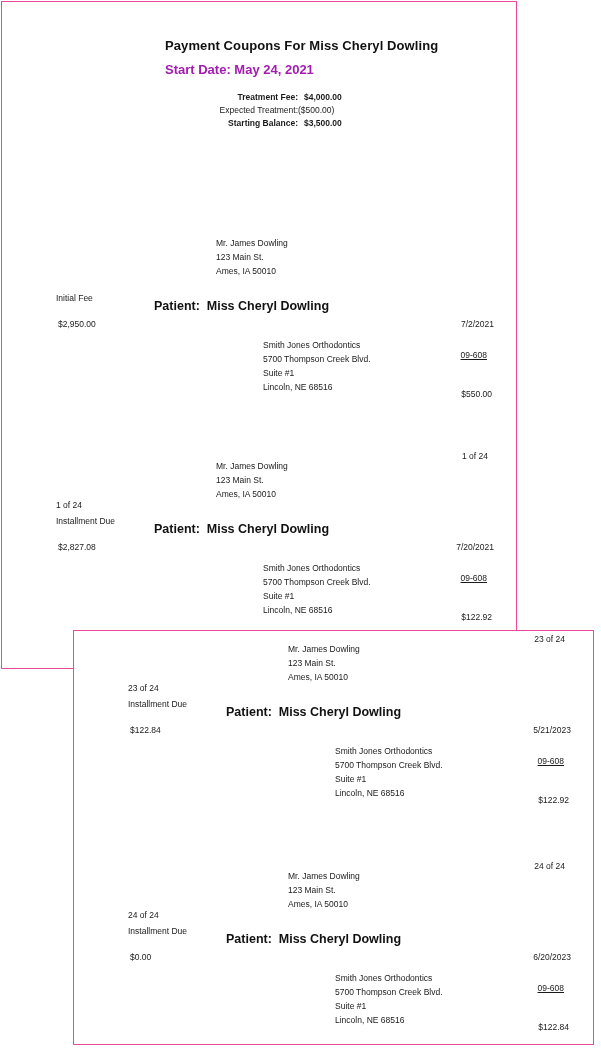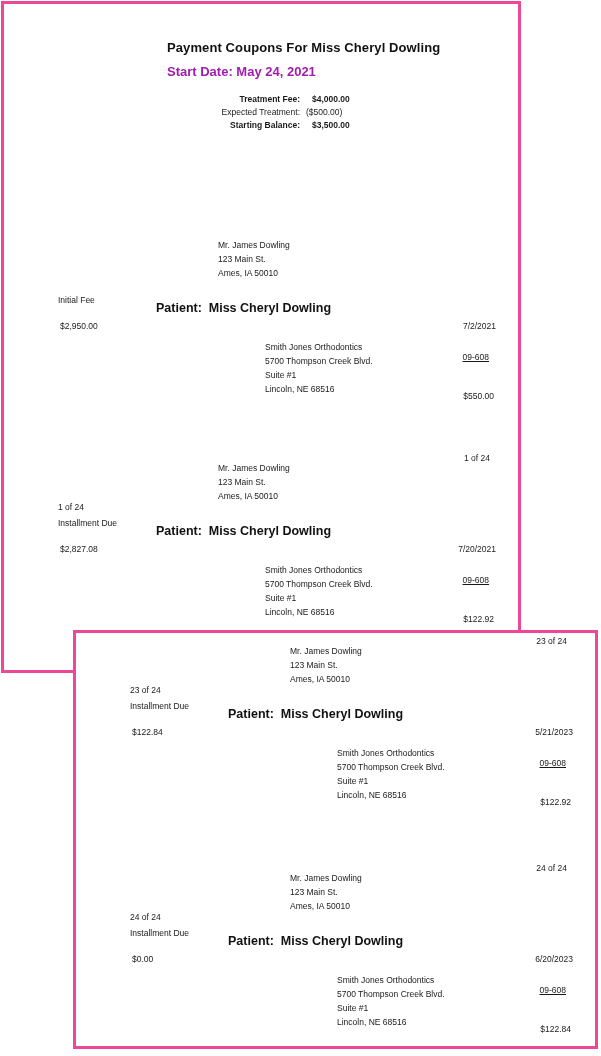--- a/index.html
+++ b/index.html
@@ -7,39 +7,39 @@
     width:601px; height:1056px;
     background:#ffffff;
     font-family:"Liberation Sans", sans-serif;
     color:#1a1a1a;
     position:relative;
     overflow:hidden;
   }
   .page {
     position:absolute;
     background:#ffffff;
-    border:3px solid #ec4899;
+    border:1px solid #ec4899;
     box-sizing:content-box;
   }
   #page1 { left:1px; top:1px; width:514px; height:666px; z-index:1; }
   #page2 { left:73px; top:630px; width:519px; height:413px; z-index:2; }
 
   .report-title {
     position:absolute; left:163px; top:36px;
     font-size:13px; font-weight:bold; color:#111111;
     white-space:pre; letter-spacing:0.1px;
   }
   .report-startdate {
     position:absolute; left:163px; top:60px;
     font-size:13px; font-weight:bold; color:#a21caf; white-space:pre;
   }
   .summary { position:absolute; left:0; top:89px; width:100%; font-size:8.5px; }
   .summary-row { display:flex; line-height:13px; }
   .summary-lbl { width:296px; text-align:right; }
-  .summary-val { margin-left:6px; }
+  .summary-val { }
   .bold { font-weight:bold;gap:6px; }
 
   .coupon { position:absolute; left:0; width:100%; height:180px; font-size:8.5px; }
   .corner     { position:absolute; top:0;    right:28px; }
   .recipient  { position:absolute; left:214px; top:8px;  line-height:14px; }
   .seq        { position:absolute; left:54px;  top:49px; }
   .feetype    { position:absolute; left:54px;  top:65px; }
   .patient    {
     position:absolute; left:152px; top:71px;
     font-size:12.5px; font-weight:bold; color:#111111; white-space:pre;

